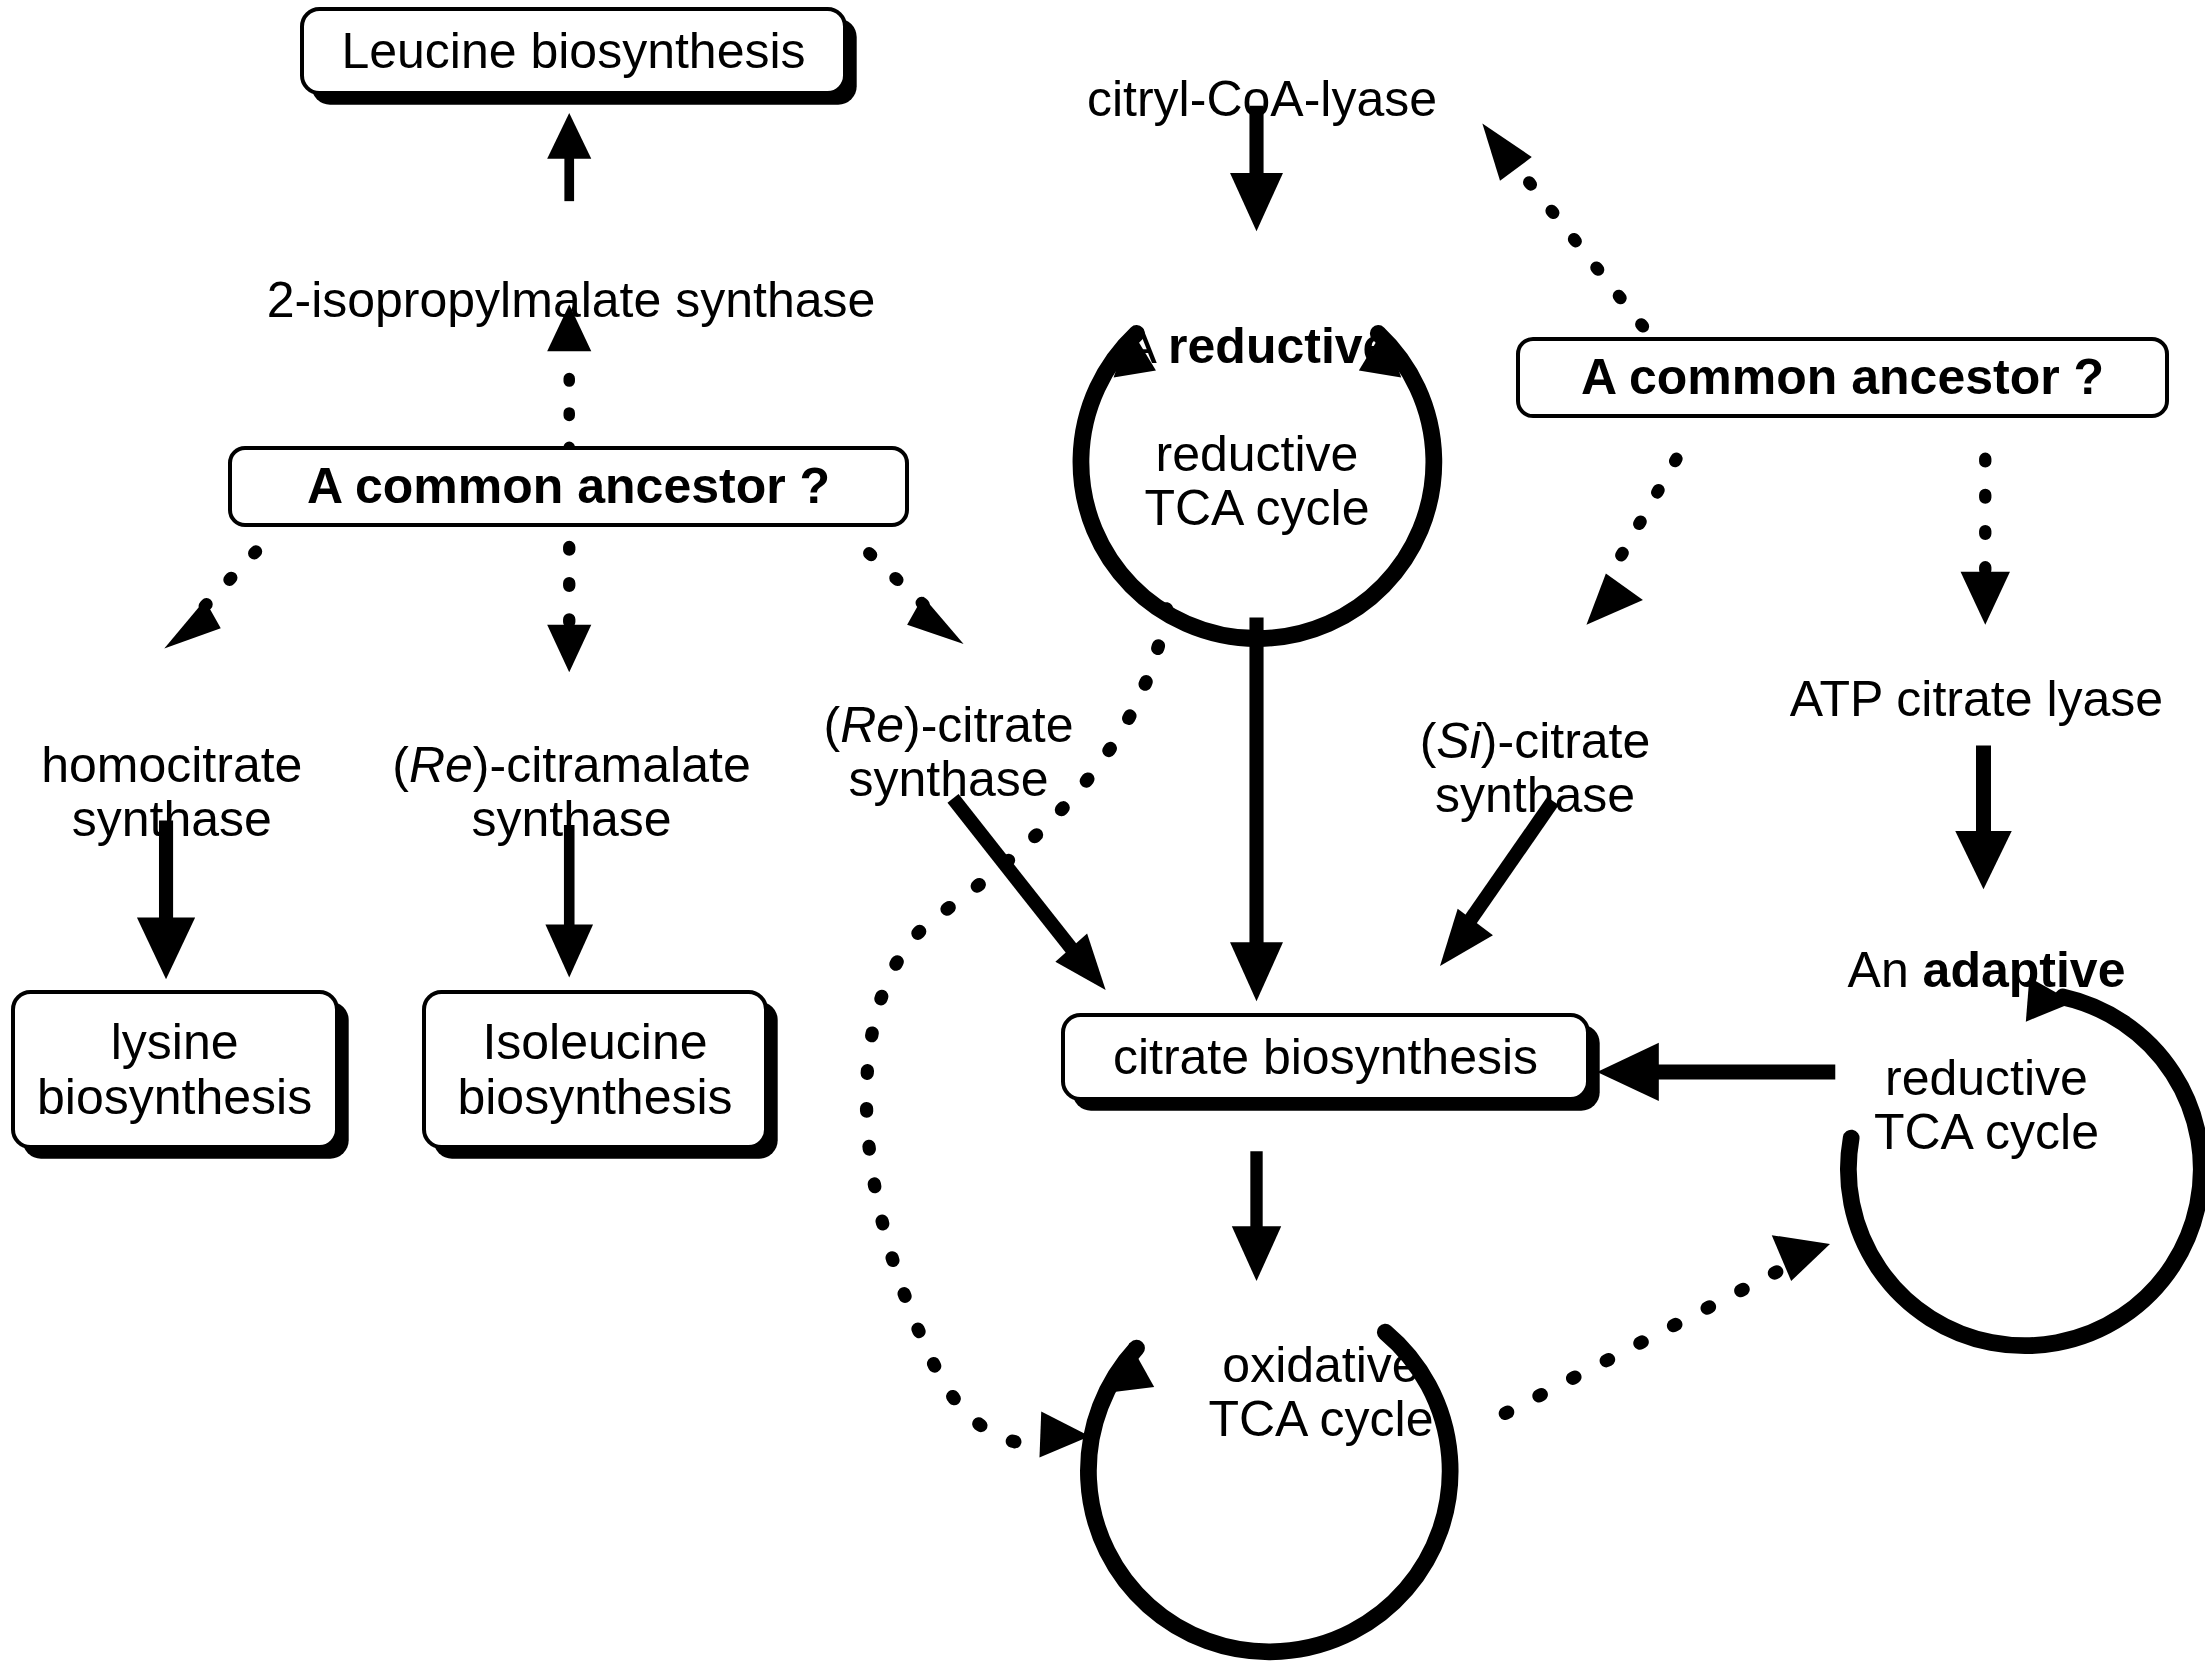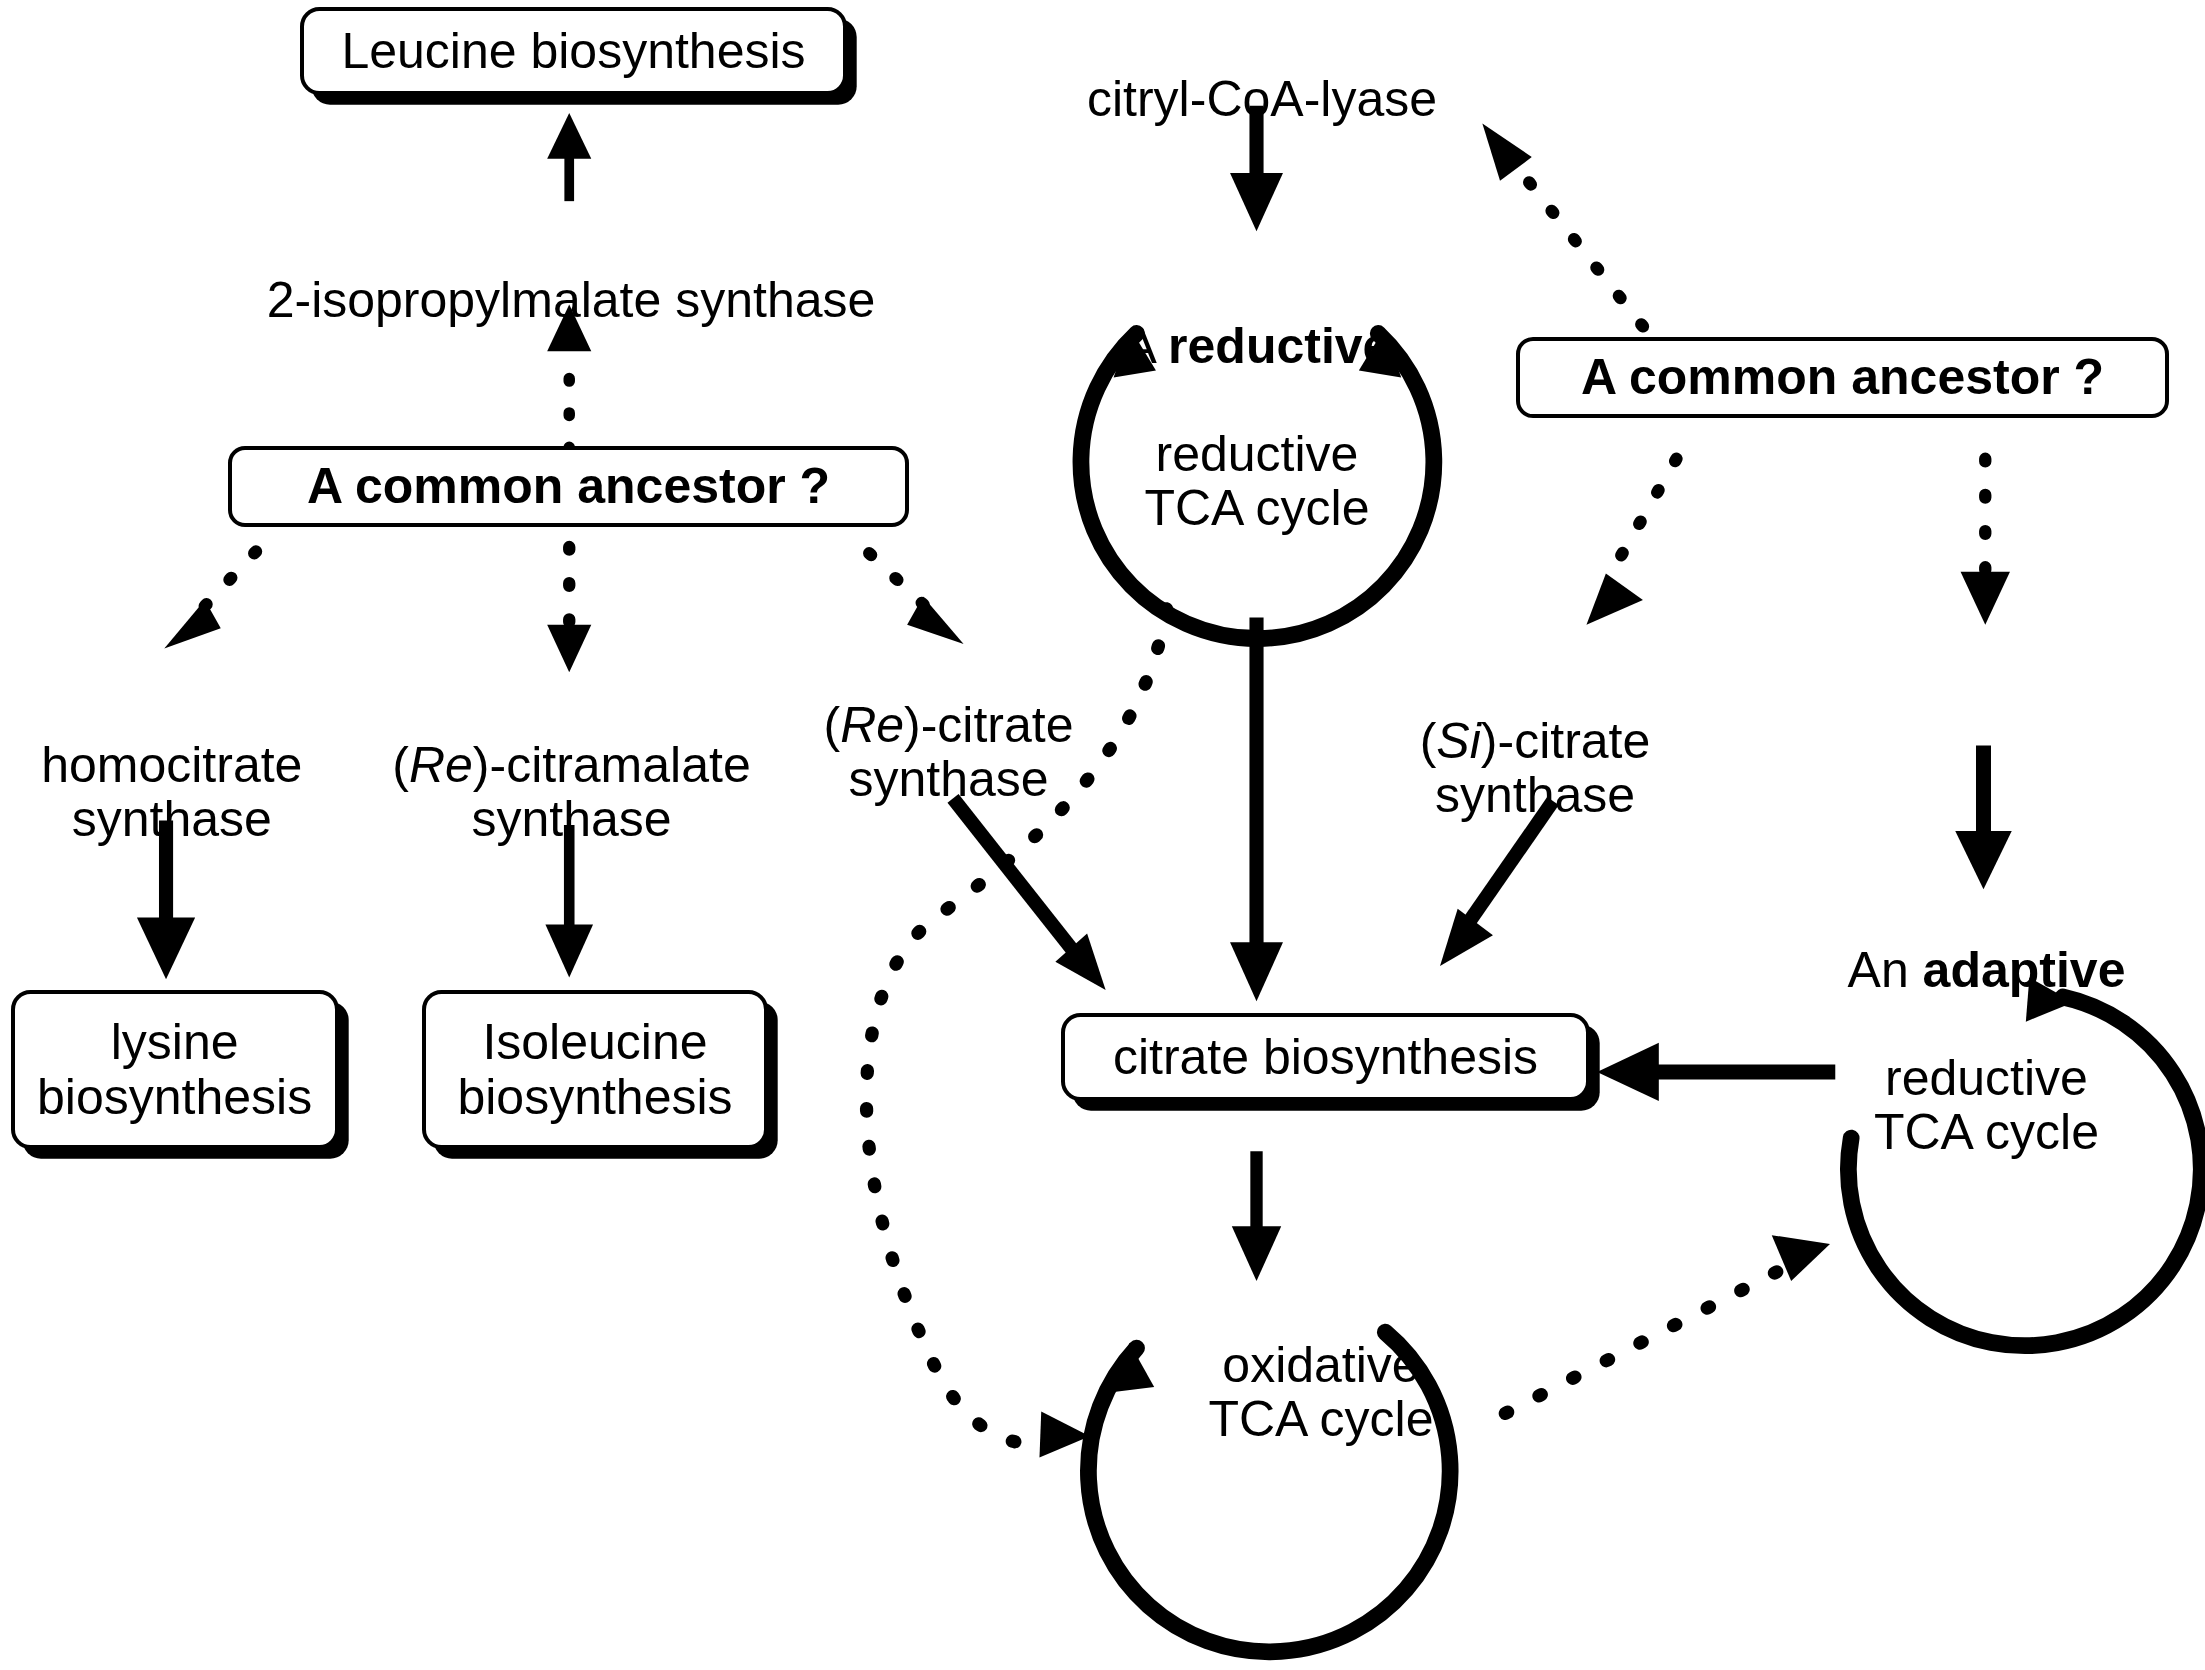--- a/index.html
+++ b/index.html
@@ -236,20 +236,23 @@
     <span>A </span><span class="bold">reductive</span><br>
     <span>reductive
 TCA cycle</span>
   </div>
 
   <div class="node txt-lg" style="left:1385px; top:660px; width:300px;">
     <span>(</span><span class="ital">Si</span><span>)-citrate
 synthase</span>
   </div>
 
+  <div class="node txt-lg" style="left:1747px; top:618px; width:459px;">
+    <span>ATP citrate lyase</span>
+  </div>
 
   <div class="node txt-lg" style="left:1801px; top:889px; width:371px;">
     <span>An </span><span class="bold">adaptive</span><br>
     <span>reductive
 TCA cycle</span>
   </div>
 
   <div class="node txt-lg" style="left:1158px; top:1284px; width:326px;">
     <span>oxidative
 TCA cycle</span>

